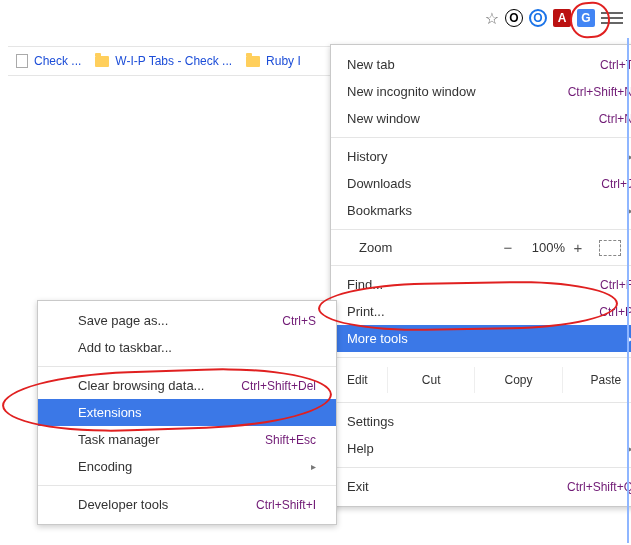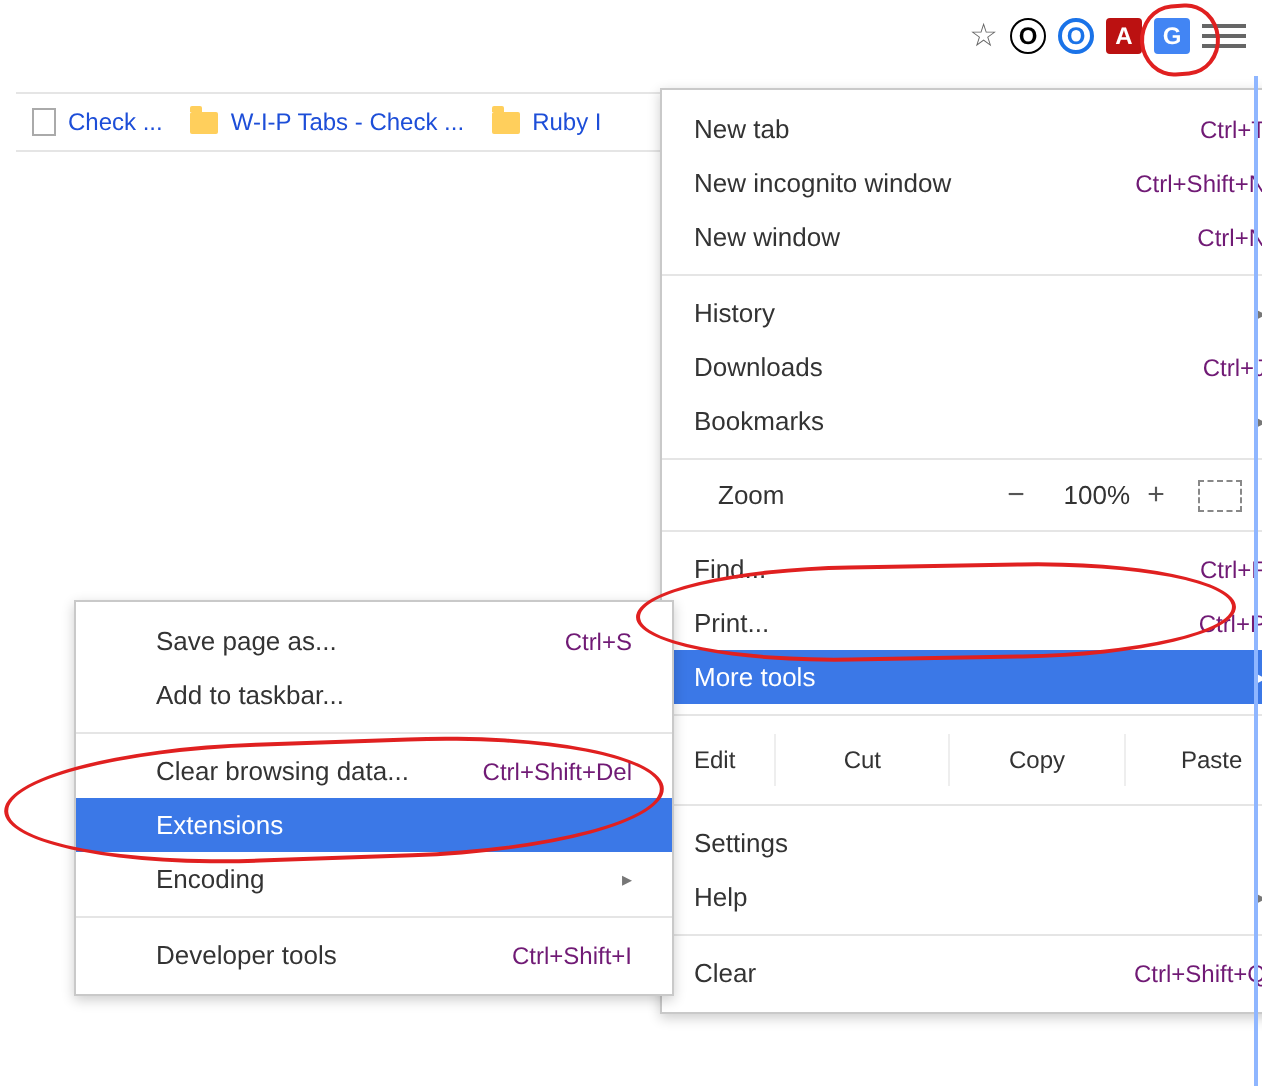--- a/index.html
+++ b/index.html
@@ -143,21 +143,21 @@
   <div class="mi">
       <span>Settings</span>
       <span></span>
     </div>
   <div class="mi">
       <span>Help</span>
       <span class="arr">▸</span>
     </div>
   <div class="sep"></div>
   <div class="mi">
-      <span>Clear</span>
+      <span>Exit</span>
       <span class="sc">Ctrl+Shift+Q</span>
     </div>
 </div>
 
 <div class="submenu">
   <div class="mi">
       <span>Save page as...</span>
       <span class="sc">Ctrl+S</span>
     </div>
   <div class="mi">
@@ -167,20 +167,24 @@
   <div class="sep"></div>
   <div class="mi">
       <span>Clear browsing data...</span>
       <span class="sc">Ctrl+Shift+Del</span>
     </div>
   <div class="mi hl">
       <span>Extensions</span>
       <span></span>
     </div>
   <div class="mi">
+      <span>Task manager</span>
+      <span class="sc">Shift+Esc</span>
+    </div>
+  <div class="mi">
       <span>Encoding</span>
       <span class="arr">▸</span>
     </div>
   <div class="sep"></div>
   <div class="mi">
       <span>Developer tools</span>
       <span class="sc">Ctrl+Shift+I</span>
     </div>
 </div>
 

